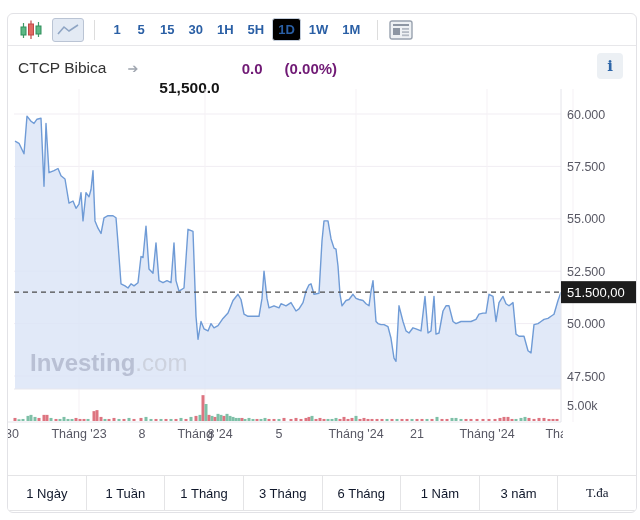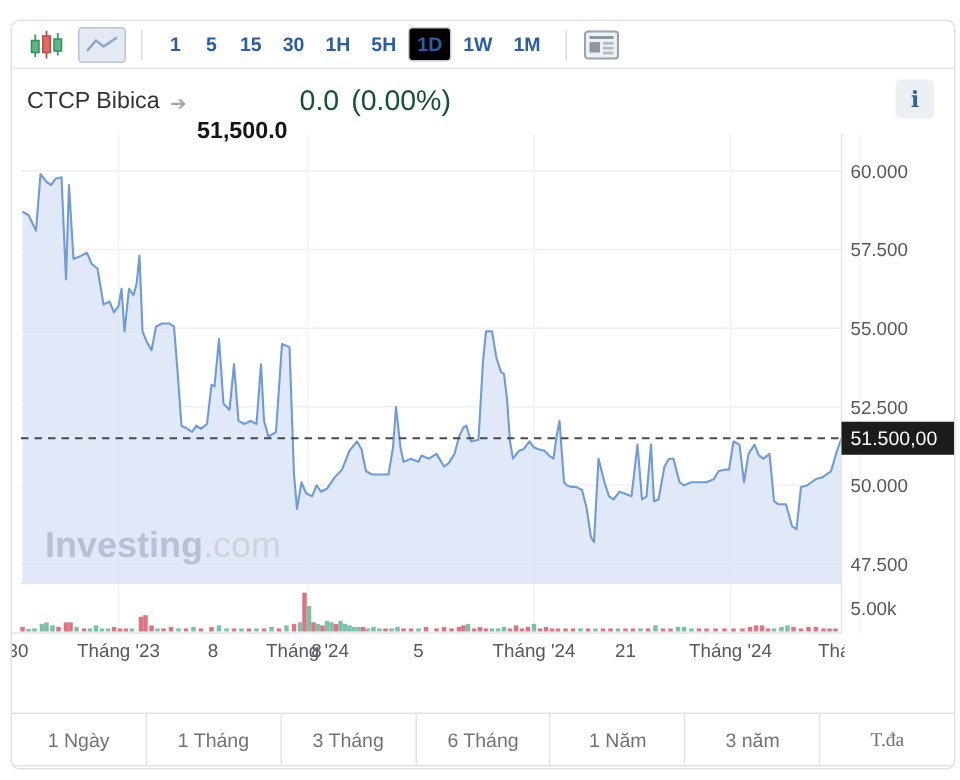--- a/index.html
+++ b/index.html
@@ -15,38 +15,38 @@
   .linechart-btn { width:32px; height:24px; margin-left:8px; border:1px solid #bac4d4; background:#e3eaf4; border-radius:3px; }
   .tb-divider { width:1px; height:20px; background:#ddd; margin:0 10px; }
   .intervals { display:flex; align-items:center; }
   .interval { min-width:22px; padding:3px 5px; margin:0 1px; text-align:center; font-size:13px; font-weight:bold;
               color:#2a5fa5; cursor:pointer; border:1px solid transparent; border-radius:3px; }
   .interval.selected { border-color:#c3cddb; background:#000000; }
   .news-btn { width:26px; height:24px; }
   .tech-link { margin-left:auto; font-size:13.5px; font-weight:bold; color:#2a63ad; cursor:pointer; white-space:nowrap; }
 
   
-  .header { position:absolute; left:0; top:33px; width:100%; height:42px; display:flex; align-items:center; padding:0 10px; }
+  .header { position:absolute; left:0; top:33px; width:100%; height:42px; display:flex; align-items:center; padding:0 10px;gap:14px; }
   .inst-name { font-size:15.5px; color:#333; }
   .arrow { color:#a0a6b0; font-size:13px; margin:0 7px; }
   .last-price { font-size:15.5px; font-weight:bold; color:#151515;margin-top:40px; }
-  .chg { font-size:19px; font-weight:400; color:#14532d; margin-left:8px; }
+  .chg { font-size:15px; font-weight:700; color:#701a75; margin-left:8px; }
   .info-btn { position:absolute; right:13px; top:6px; width:26px; height:26px; background:#ecf0f4; border-radius:4px;
               display:flex; align-items:center; justify-content:center; cursor:pointer;
               font-family:"DejaVu Serif", serif; font-weight:bold; font-size:15px; color:#2e66a8; }
 
   
   #chart { position:absolute; left:0; top:75px; width:630px; height:355px; }
   #chart text { font-family:"Liberation Sans", sans-serif; }
 
   
   .ranges { position:absolute; left:0; top:461px; width:100%; height:36px; display:flex;
             border-top:1px solid #e4e4e6; border-bottom:1px solid #e4e4e6; }
   .range-btn { flex:1 1 0; display:flex; align-items:center; justify-content:center;
-               font-size:13px; color:#737373; border-right:1px solid #e4e4e6; cursor:pointer; background:#fff; }
+               font-size:13px; color:#0f172a; border-right:1px solid #e4e4e6; cursor:pointer; background:#fff; }
   .range-btn:last-child { border-right:none;font-family:Liberation Serif, serif; }
 </style>
 </head>
 <body>
 
 <div id="widget">
 
   <div class="toolbar">
     <div class="tb-icon candle-btn">
       <svg width="22" height="22" viewBox="0 0 22 22">
@@ -280,20 +280,21 @@
         <text x="271" y="349" font-size="12.5" fill="#585864" text-anchor="middle">5</text>
         <text x="348" y="349" font-size="12.5" fill="#585864" text-anchor="middle">Tháng '24</text>
         <text x="409" y="349" font-size="12.5" fill="#585864" text-anchor="middle">21</text>
         <text x="479" y="349" font-size="12.5" fill="#585864" text-anchor="middle">Tháng '24</text>
         <text x="565" y="349" font-size="12.5" fill="#585864" text-anchor="middle">Tháng '24</text>
       </g>
   </svg>
 
   <div class="ranges">
       <div class="range-btn">1 Ngày</div>
+      <div class="range-btn">1 Tuần</div>
       <div class="range-btn">1 Tháng</div>
       <div class="range-btn">3 Tháng</div>
       <div class="range-btn">6 Tháng</div>
       <div class="range-btn">1 Năm</div>
       <div class="range-btn">3 năm</div>
       <div class="range-btn">T.đa</div>
     </div>
 
 </div>
 

